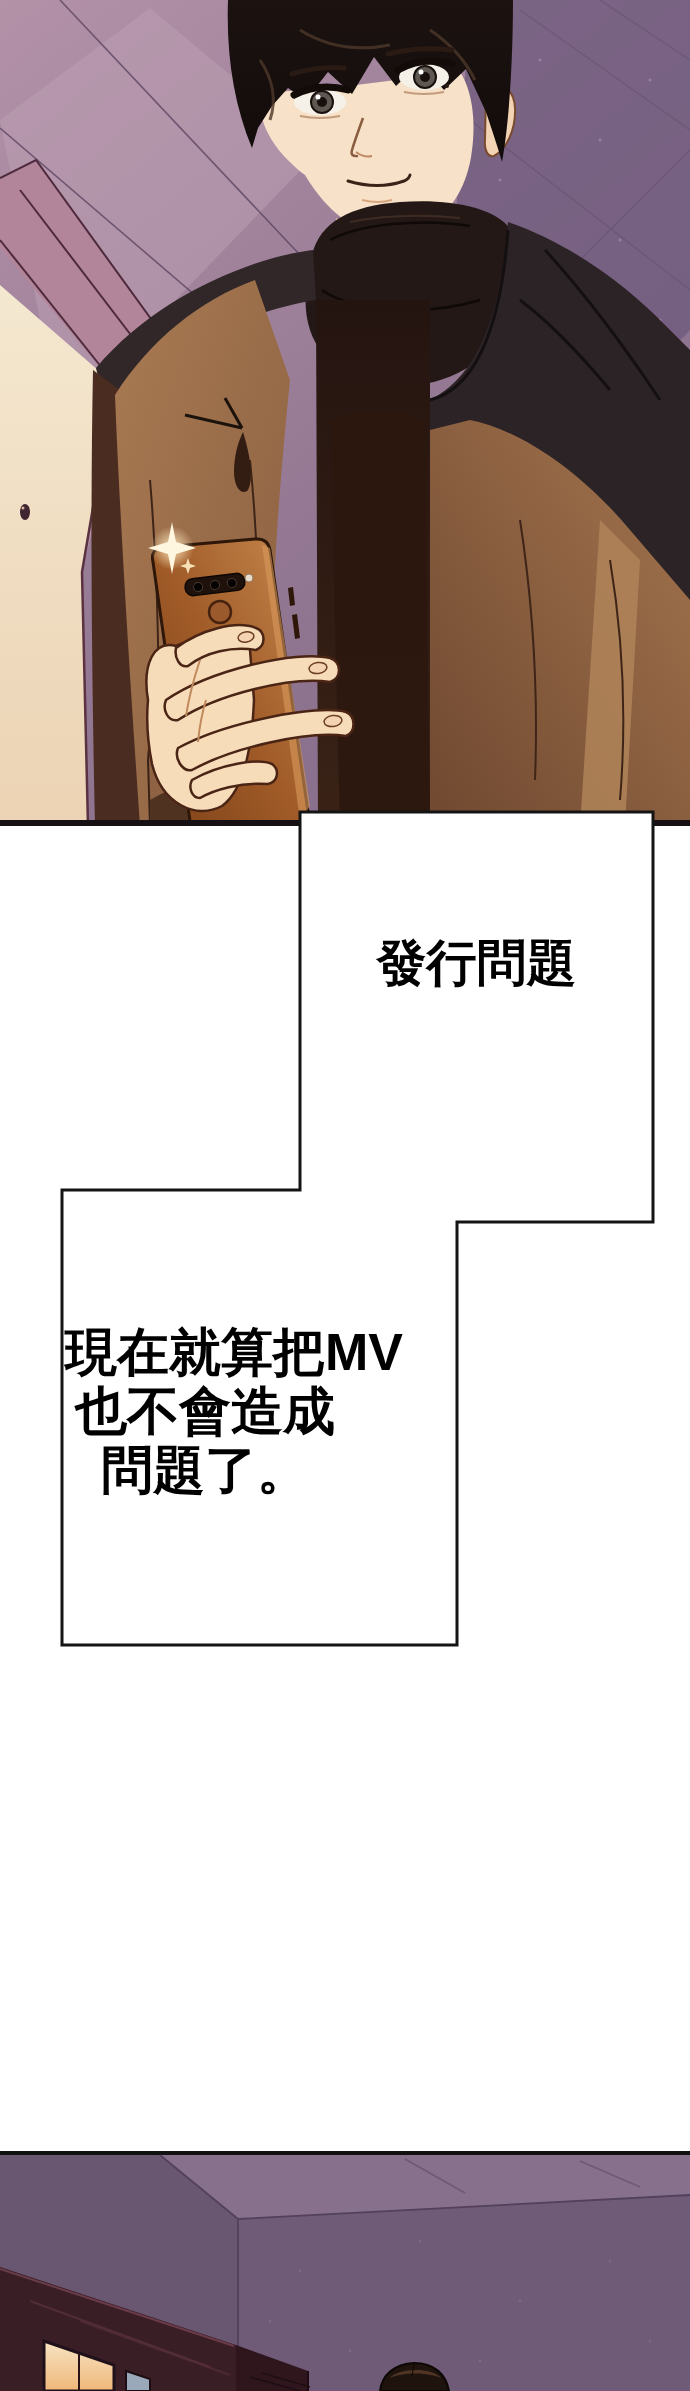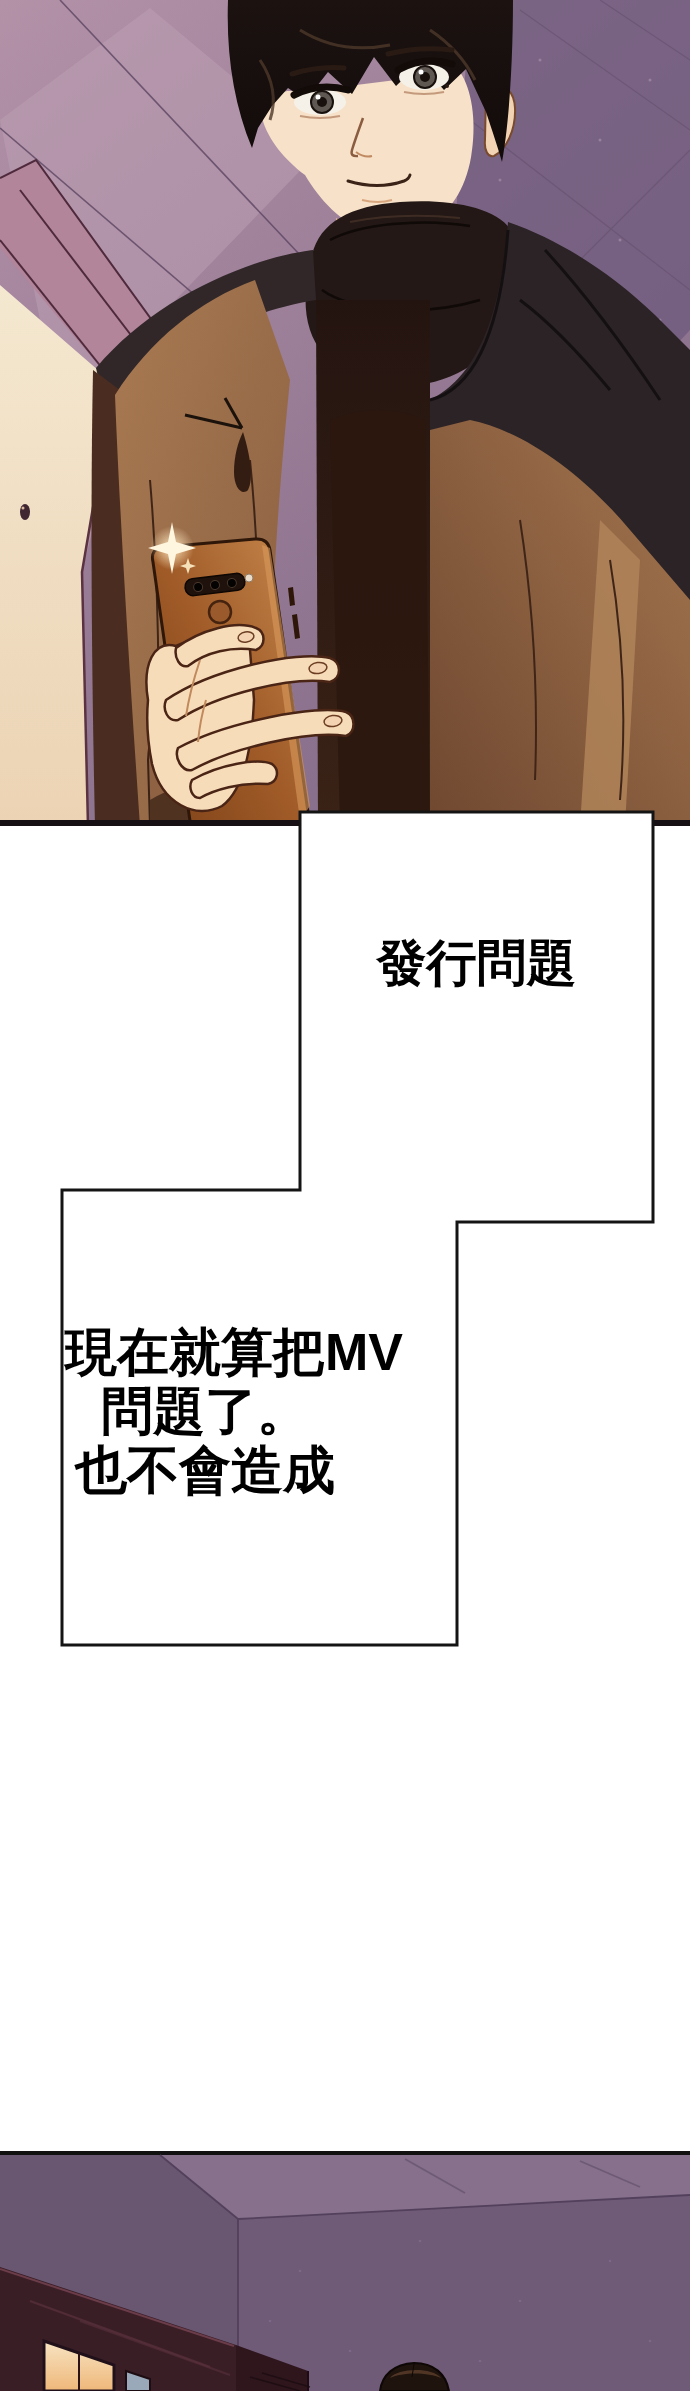--- a/index.html
+++ b/index.html
@@ -226,22 +226,22 @@
   <svg class="abs" style="left:0;top:806px;" width="690" height="846" viewBox="0 806 690 846">
     <path d="M300,812 L653,812 L653,1222 L457,1222 L457,1645 L62,1645 L62,1190 L300,1190 Z" fill="#ffffff" stroke="#141414" stroke-width="3" stroke-linejoin="miter"></path>
   </svg>
 
   <div id="bubble1-text" class="bubble-text">
     <span>發行問題</span>
   </div>
 
   <div id="bubble2-text" class="bubble-text">
     <span>現在就算把MV</span>
+    <span>也不會造成</span>
     <span>問題了。</span>
-    <span>也不會造成</span>
   </div>
 
   <div class="abs" style="left:0;top:2151px;width:690px;height:240px;">
     <svg width="690" height="240" viewBox="0 0 690 240">
       <defs>
         <linearGradient id="gWin" x1="0" y1="0" x2="0" y2="1">
           <stop offset="0" stop-color="#f7e4c3"></stop>
             <stop offset="1" stop-color="#efb779"></stop>
         </linearGradient>
       </defs>

